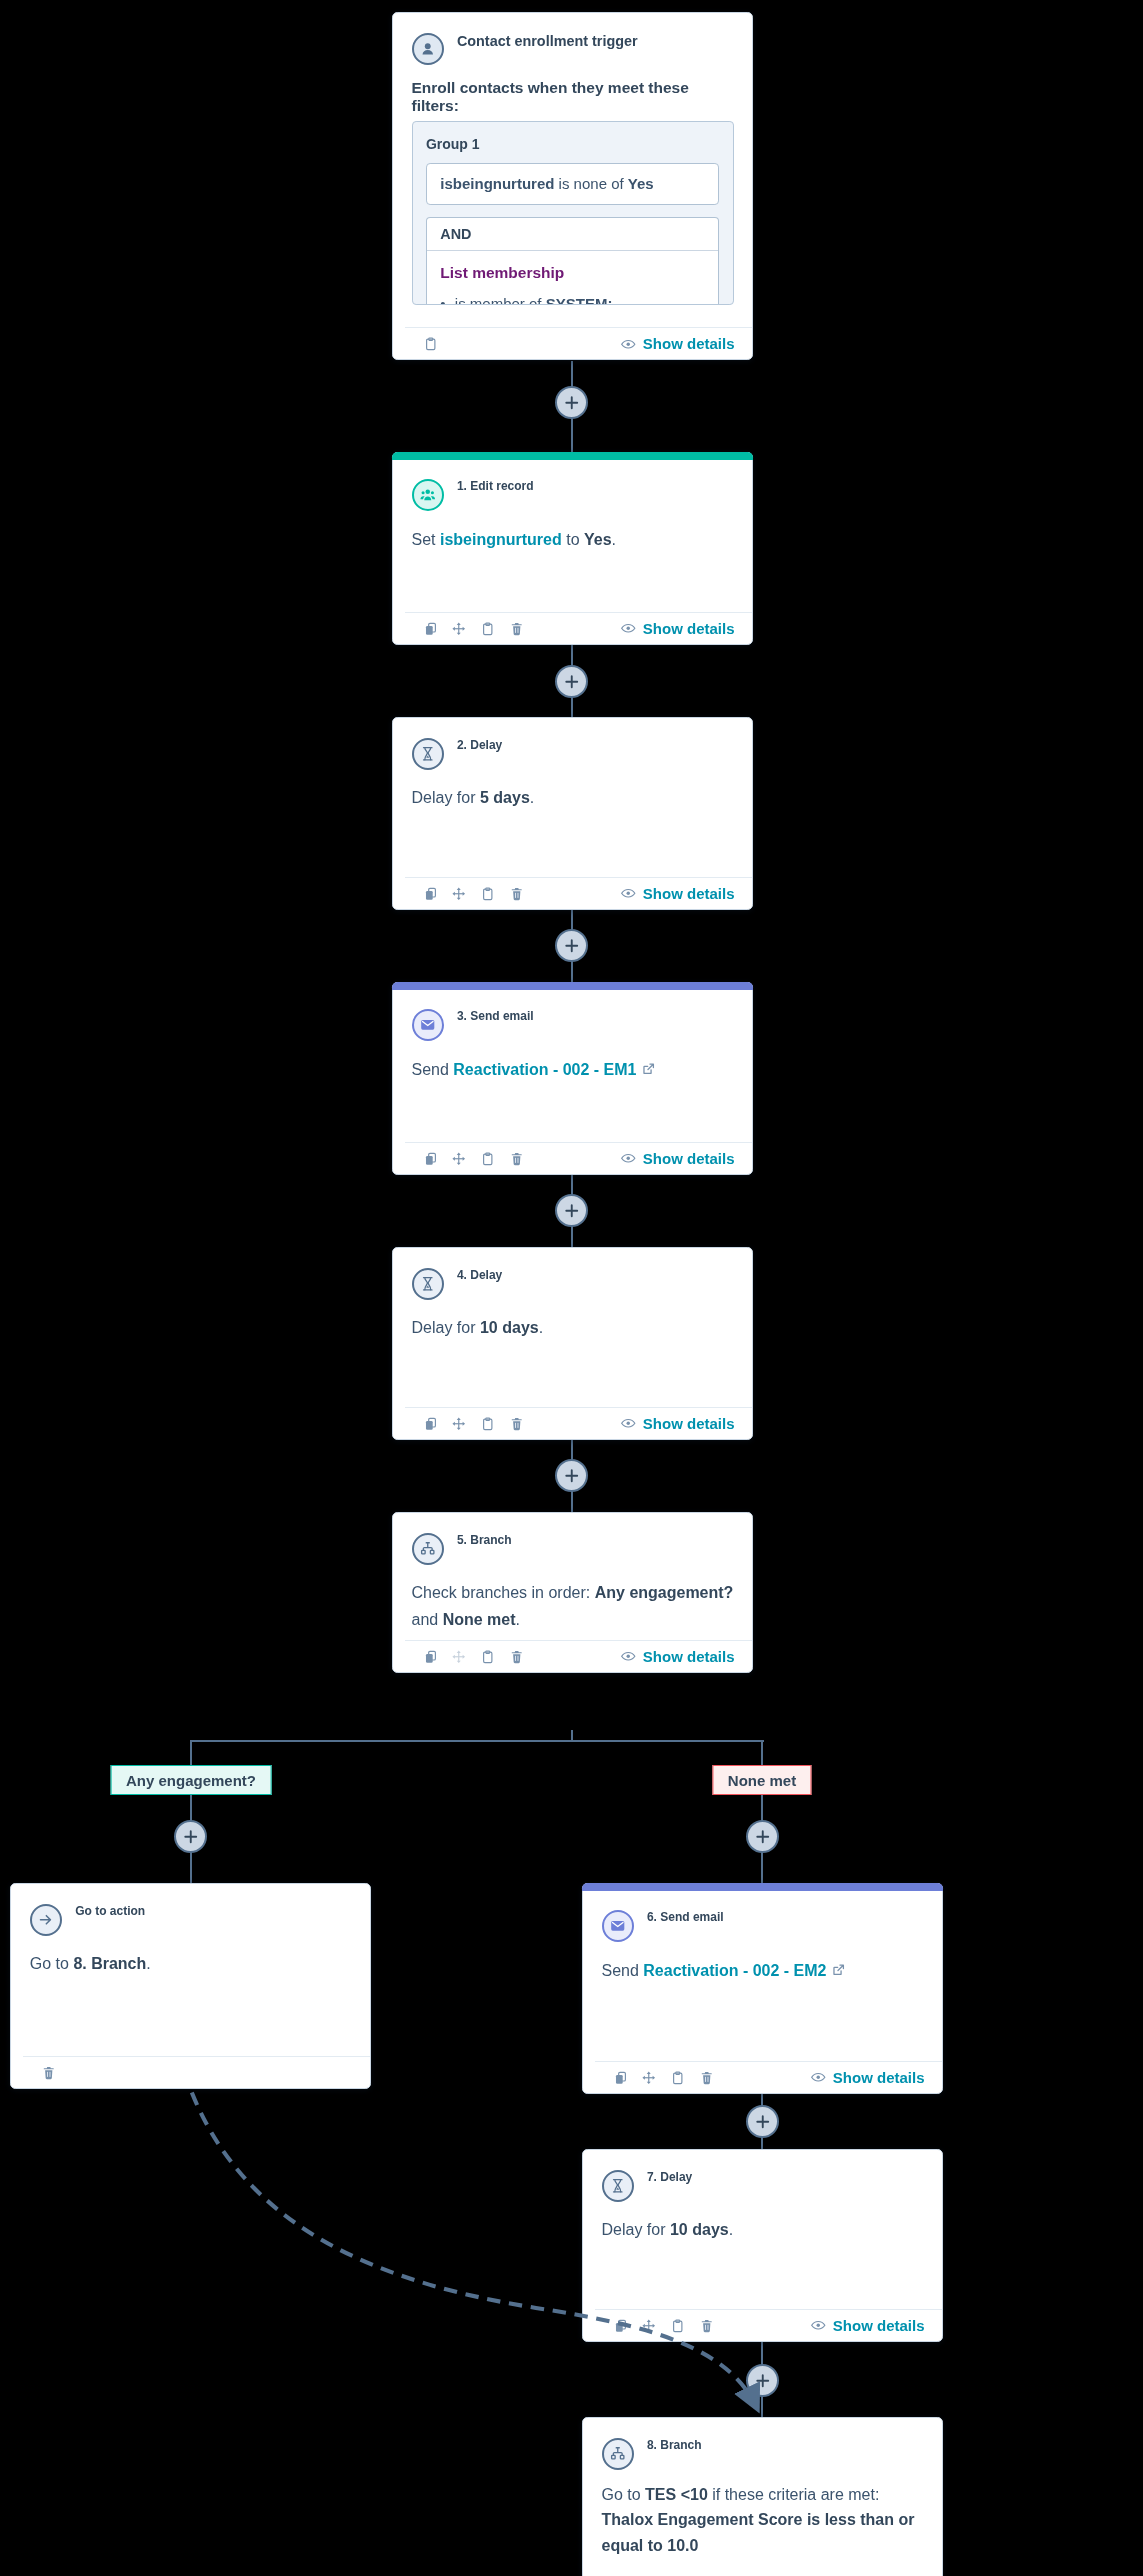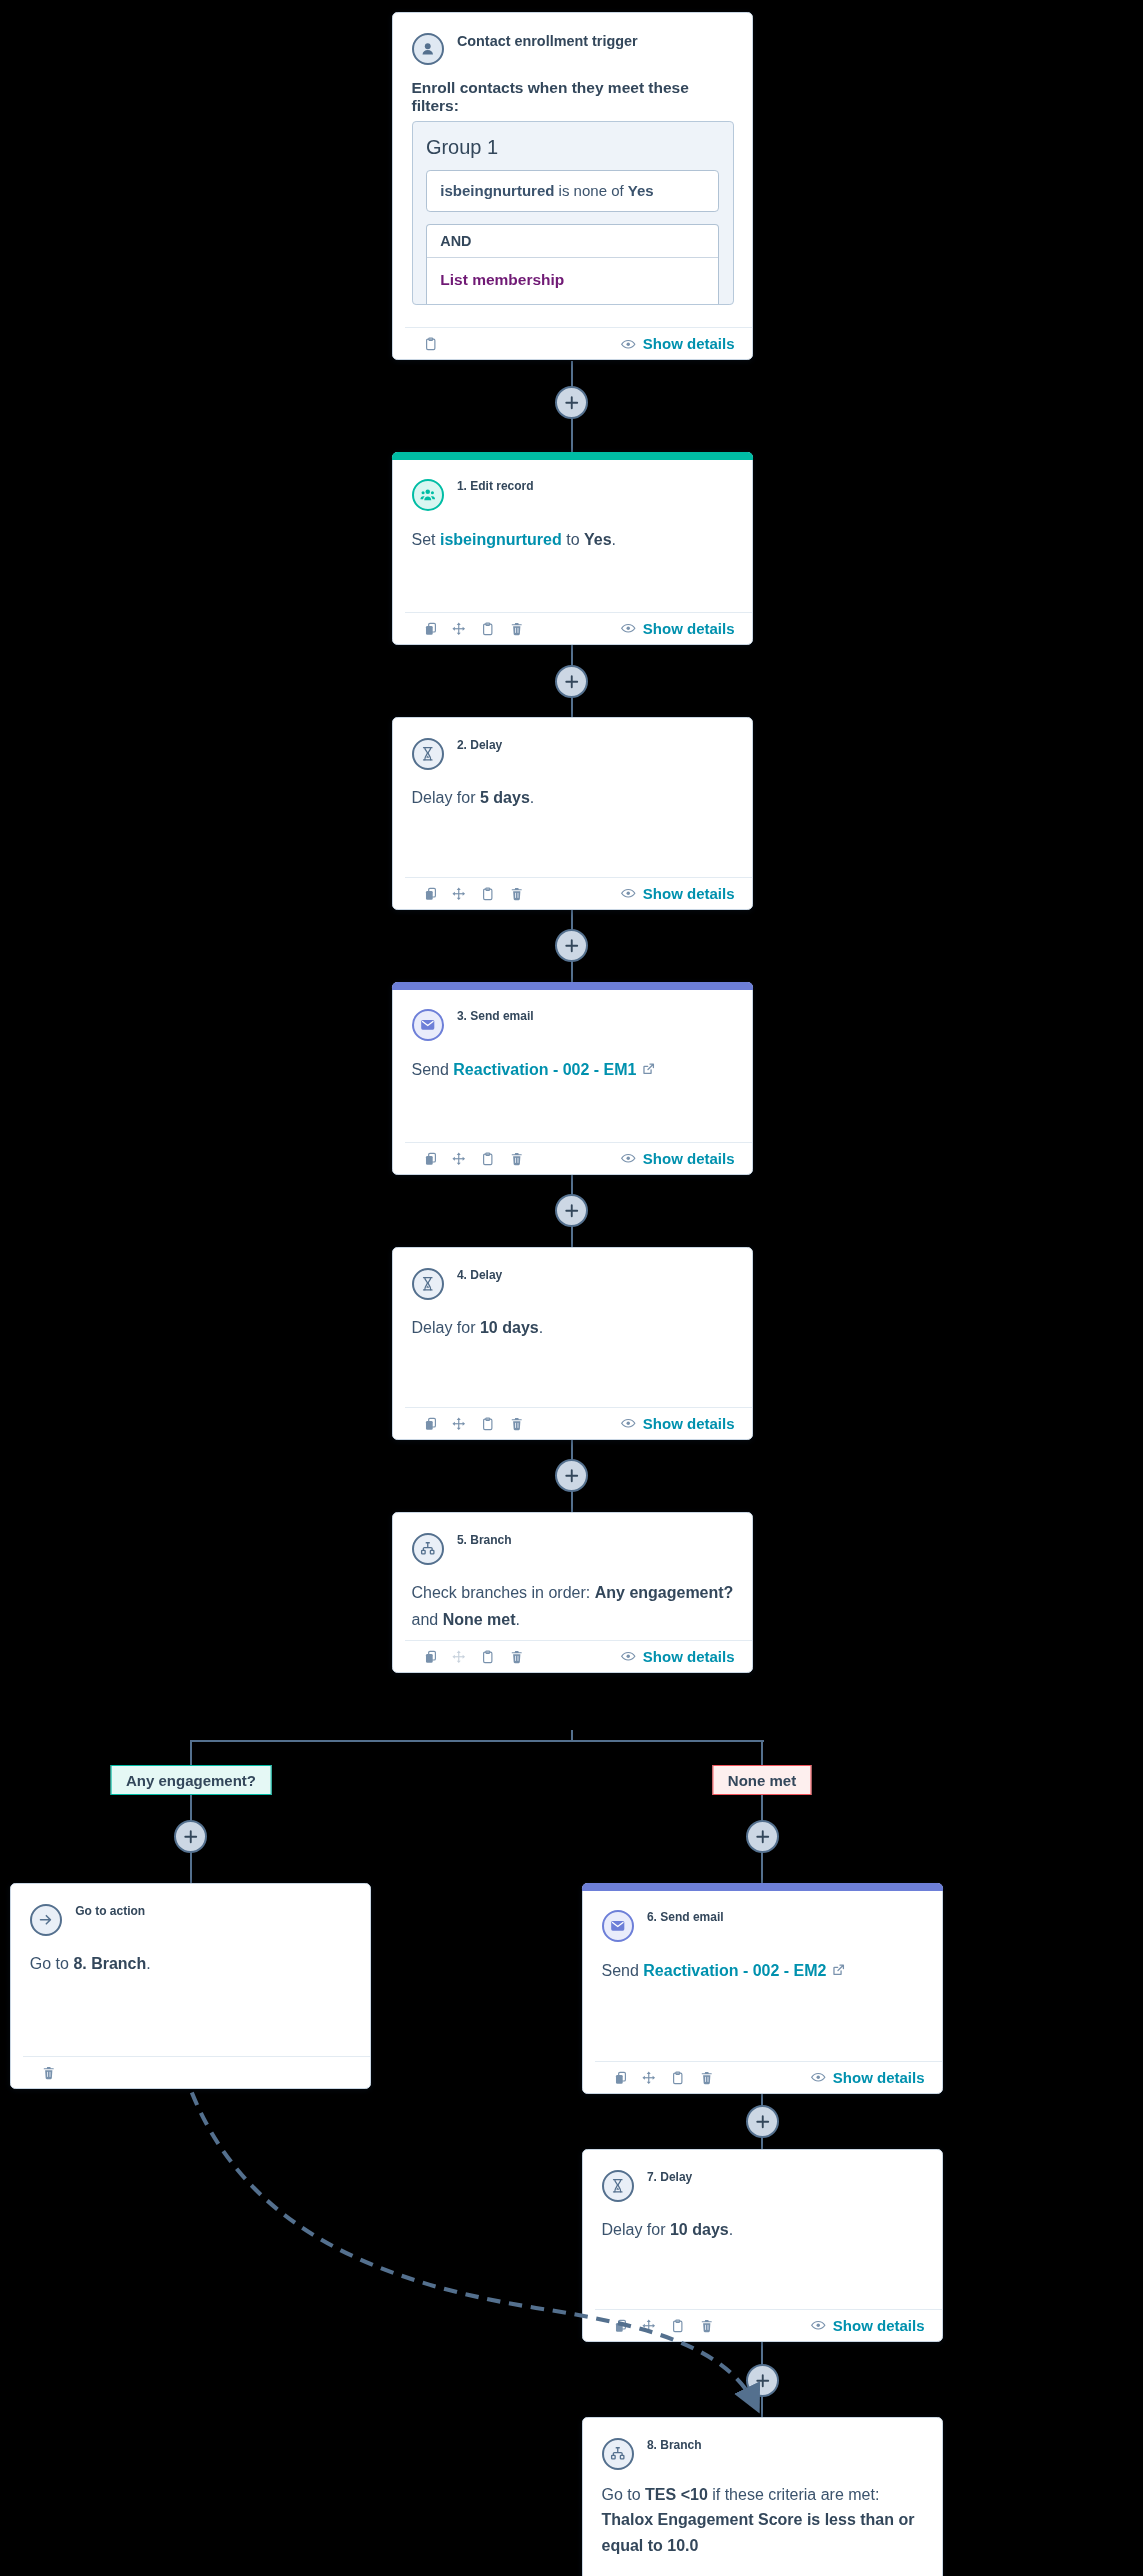--- a/index.html
+++ b/index.html
@@ -37,21 +37,21 @@
   .show span{color:#0091ae;font-weight:700;font-size:15px;white-space:nowrap;}
 
   
   .blabel{position:absolute;transform:translateX(-50%);height:30px;box-sizing:border-box;display:flex;align-items:center;padding:0 14.4px;font-weight:700;font-size:15px;color:#33475b;white-space:nowrap;z-index:11;}
   .blabel.teal{background:#e5f8f5;border:1.5px solid #00bda5;}
   .blabel.red{background:#fdefee;border:1.5px solid #f2545b;}
 
   
   .trig-desc{padding:14.4px 18.5px 0;font-weight:700;font-size:15.5px;color:#33475b;}
   .fbox{position:absolute;left:18.5px;right:18.5px;top:108px;bottom:54px;background:#eef3f9;border:1px solid #b6c8da;border-radius:4.1px;box-sizing:border-box;padding:13.4px;overflow:hidden;}
-  .fgroup{font-weight:400;font-size:20px;color:#33475b;}
+  .fgroup{font-weight:700;font-size:14px;color:#33475b;}
   .frule{margin-top:11.3px;background:#fff;border:1px solid #b0c2d4;border-radius:4.1px;padding:11.3px 13.4px;font-size:15px;color:#3b536d;}
   .fand{margin-top:12.4px;background:#fff;border:1px solid #b0c2d4;border-radius:4.1px 4.1px 0 0;border-bottom:none;}
   .fand-h{padding:8.2px 13.4px;font-weight:700;font-size:14.4px;color:#33475b;border-bottom:1px solid #cbd6e2;}
   .fand-b{padding:12.4px 13.4px 15.5px;font-size:15px;color:#3b536d;}
   .fand-t{font-weight:700;font-size:15.5px;color:#701a75;}
   .bullet{display:flex;gap:9.3px;margin-top:10.3px;line-height:1.6;}
   .bullet .dot{flex:0 0 auto;}
 
   .overlay{position:absolute;left:0;top:0;z-index:30;pointer-events:none;}
 </style>

